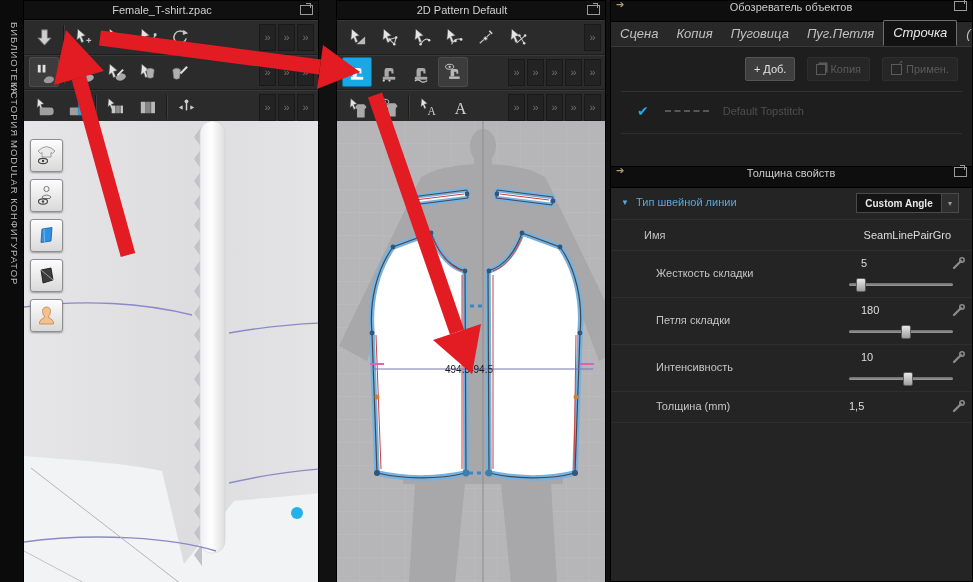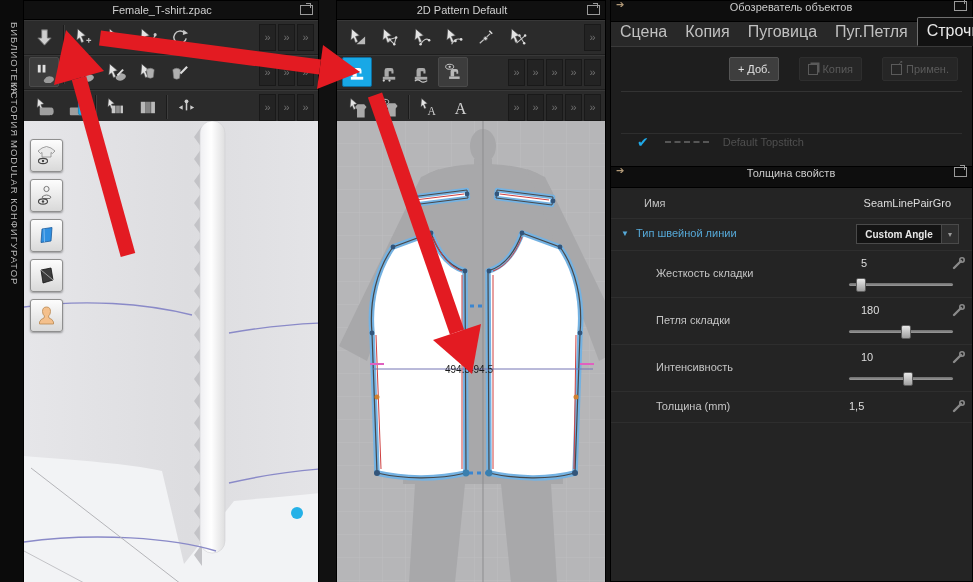--- a/index.html
+++ b/index.html
@@ -31,34 +31,34 @@
   .sbtn{width:31px;height:31px;border:1px solid #8f8f8f;border-radius:3px;background:linear-gradient(#fdfdfd,#d9d9d9);
         display:flex;align-items:center;justify-content:center;box-shadow:0 1px 2px rgba(0,0,0,.35);}
   .sbtn svg{width:23px;height:23px;}
   
   .pright{position:absolute;left:610px;top:0;width:363px;height:582px;background:#242424;border:1px solid #000;box-sizing:border-box;}
   .rp-header{height:20px;background:#0e0e0e;display:flex;border-bottom:1px solid #000;}
   .dockarrow{width:12px;height:10px;margin-left:5px;position:relative;}
   .dockarrow::before{content:"\2794";color:#b39a78;font-size:10px;line-height:10px;position:absolute;top:-1px;}
   .rp-header .t{flex:1;text-align:center;font-size:11px;color:#cbcbcb;}
   .tabs{height:24px;background:#282828;display:flex;align-items:flex-end;border-bottom:1px solid #3a3a3a;}
-  .tab{padding:4px 9px 5px;font-size:16px;color:#c0c0c0;flex:none;}
+  .tab{padding:4px 9px 5px;font-size:13px;color:#c0c0c0;flex:none;font-style:italic;}
   .tab.active{background:#121212;border:1px solid #6f6f6f;border-bottom-color:#121212;color:#e8e8e8;border-radius:2px 2px 0 0;}
   .tab.partial{width:10px;overflow:hidden;padding-right:0;}
   .tabarrow{width:14px;height:16px;margin:0 1px 3px;background:#1d1d1d;color:#8a8a8a;font-size:9px;display:flex;align-items:center;justify-content:center;flex:none;}
   .ob-body{position:relative;height:119px;background:#1e1e1e;border-bottom:1px solid #000;}
-  .ob-toolbar{position:absolute;top:10px;right:14px;display:flex;gap:20px;}
+  .ob-toolbar{position:absolute;top:10px;right:14px;display:flex;gap:12px;}
   .btn{height:22px;display:flex;align-items:center;gap:4px;padding:0 8px;font-size:11px;border-radius:2px;}
   .btn.en{background:#3e3e3e;border:1px solid #555;color:#e2e2e2;}
   .btn.dis{background:#262626;border:1px solid #2e2e2e;color:#5a5a5a;}
   .ic-copy{width:8px;height:9px;border:1px solid #5a5a5a;box-shadow:2px -2px 0 -0.5px #5a5a5a;}
   .ic-apply{width:9px;height:9px;border:1px solid #5a5a5a;position:relative;}
   .ic-apply::after{content:"\2197";position:absolute;right:-2px;top:-6px;font-size:7px;color:#5a5a5a;}
   .ob-sep{position:absolute;left:10px;right:10px;top:44px;height:1px;background:#333;}
-  .ob-item{position:absolute;left:0;top:52px;width:100%;height:24px;display:flex;align-items:center;margin-top:31px;}
+  .ob-item{position:absolute;left:0;top:52px;width:100%;height:24px;display:flex;align-items:center;}
   .check{color:#1fa9e8;font-size:14px;margin-left:26px;}
   .check::before{content:"\2714";}
   .stitch-preview{width:44px;border-top:2px dashed #565656;margin-left:16px;}
   .ob-item .nm{margin-left:14px;font-size:11px;color:#4f4f4f;}
   .ob-sep2{position:absolute;left:10px;right:10px;top:86px;height:1px;background:#2e2e2e;}
   
   .pe-body{position:relative;background:#242424;height:378px;}
   .perow{position:relative;border-bottom:1px solid #2e2e2e;}
   .lbl{font-size:11px;color:#c4c4c4;}
   .bluelbl{font-size:11px;color:#56a9d8;}
@@ -549,34 +549,34 @@
       <div class="ob-sep2"></div>
     </div>
 
     <div class="rp-header">
       <div class="dockarrow"></div>
       <div class="t">Толщина свойств</div>
       <div class="floatico"></div>
     </div>
     <div class="pe-body">
 
-      <div class="perow" style="height:30px">
-        <span class="lbl" style="position:absolute;left:33px;top:9px">Имя</span>
-        <span class="val" style="position:absolute;right:21px;top:9px">SeamLinePairGro</span>
-      </div>
-
       <div class="perow" style="height:31px">
         <span class="secarrow" style="position:absolute;left:10px;top:10px"></span>
         <span class="bluelbl" style="position:absolute;left:25px;top:8px">Тип швейной линии</span>
         <div class="dropdown">
           <span class="dv">Custom Angle</span>
           <span class="da"></span>
         </div>
       </div>
 
+      <div class="perow" style="height:30px">
+        <span class="lbl" style="position:absolute;left:33px;top:9px">Имя</span>
+        <span class="val" style="position:absolute;right:21px;top:9px">SeamLinePairGro</span>
+      </div>
+
       <div class="perow" style="height:46px">
         <span class="lbl" style="position:absolute;left:45px;top:16px">Жесткость складки</span>
         <span class="val" style="position:absolute;left:250px;top:6px">5</span>
         <svg class="wrench" style="top:5px" viewBox="0 0 15 15">
             <path d="M3,12 L10,5" stroke="#8a8a8a" stroke-width="2.4" stroke-linecap="round"></path>
             <circle cx="11" cy="4" r="2.2" fill="none" stroke="#8a8a8a" stroke-width="1.6"></circle>
           </svg>
         <div class="slider" style="top:32px">
             <div class="thumb" style="left:7%"></div>
           </div>

